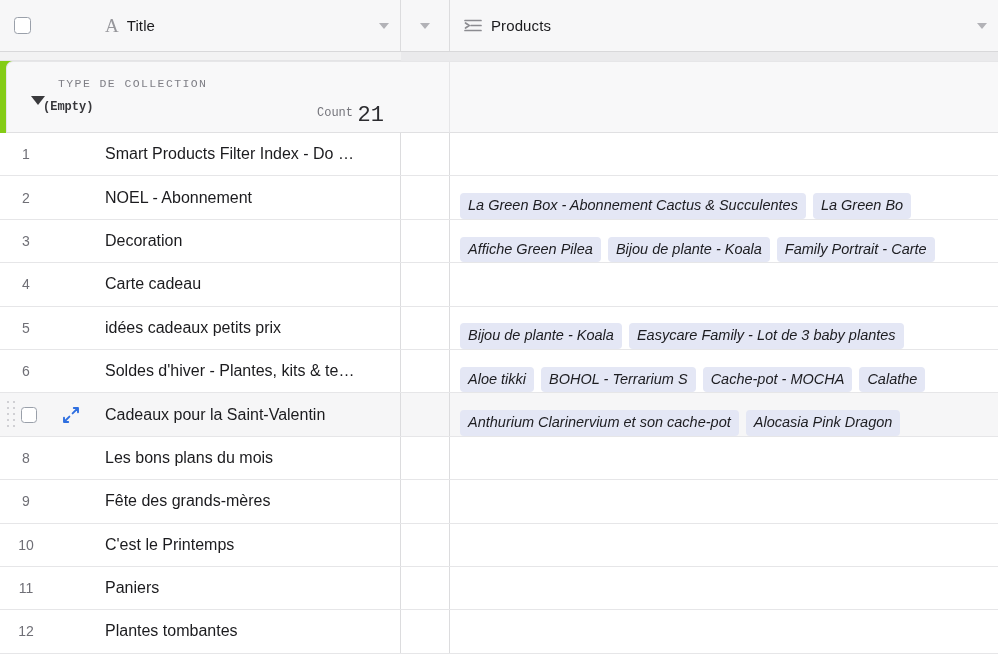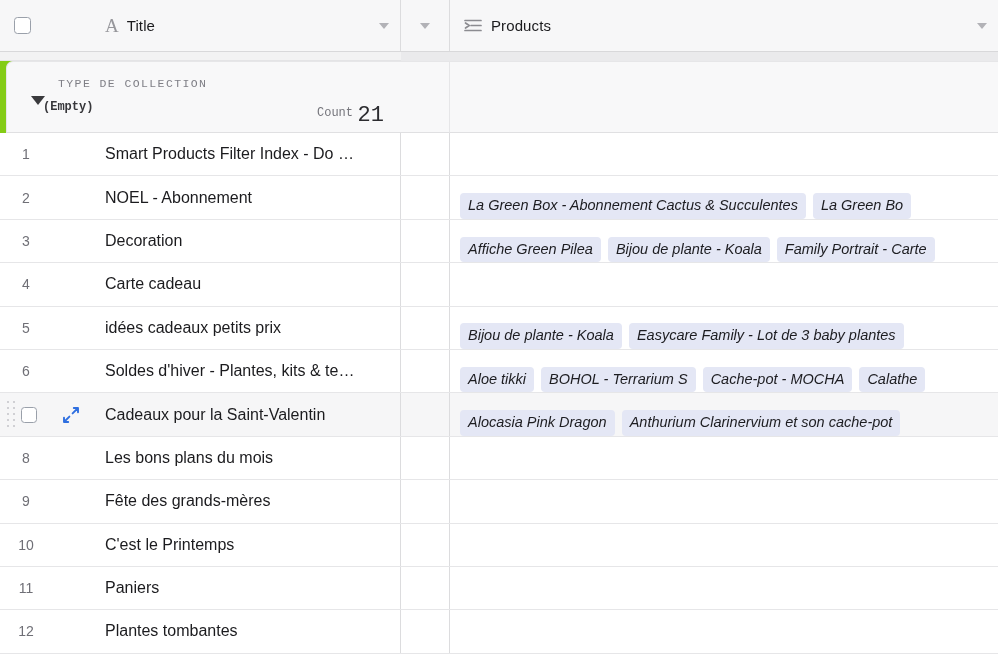--- a/index.html
+++ b/index.html
@@ -286,22 +286,22 @@
           </div>
           <div class="row-check"></div>
           <span class="expand-icon"><svg width="18" height="18" viewBox="0 0 18 18" fill="none">
               <path d="M16 2 L10.6 7.4 M16 2 L16 6.2 M16 2 L11.8 2" stroke="#2f6fe0" stroke-width="1.9" stroke-linecap="round" stroke-linejoin="round"></path>
               <path d="M2 16 L7.4 10.6 M2 16 L2 11.8 M2 16 L6.2 16" stroke="#2f6fe0" stroke-width="1.9" stroke-linecap="round" stroke-linejoin="round"></path>
             </svg></span>
           <div class="row-title">Cadeaux pour la Saint-Valentin</div>
         </div>
         <div class="cell-narrow"></div>
         <div class="cell-products">
+          <span class="tag">Anthurium Clarinervium et son cache-pot</span>
           <span class="tag">Alocasia Pink Dragon</span>
-          <span class="tag">Anthurium Clarinervium et son cache-pot</span>
         </div>
       </div>
       <div class="row">
         <div class="cell-title">
           <div class="rownum">8</div>
           <div class="row-title">Les bons plans du mois</div>
         </div>
         <div class="cell-narrow"></div>
         <div class="cell-products"></div>
       </div>

